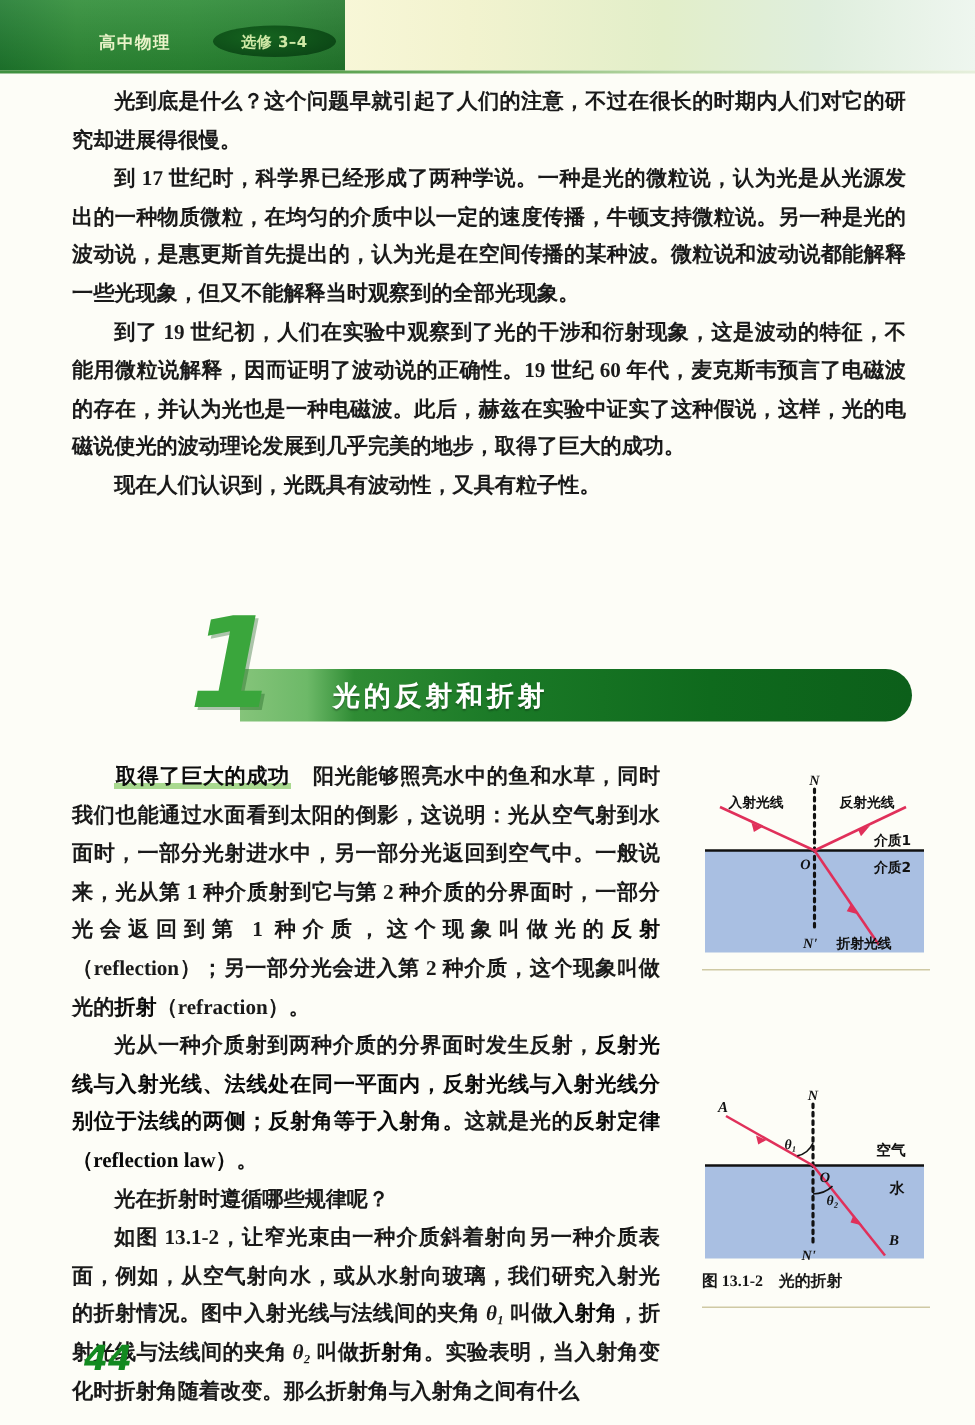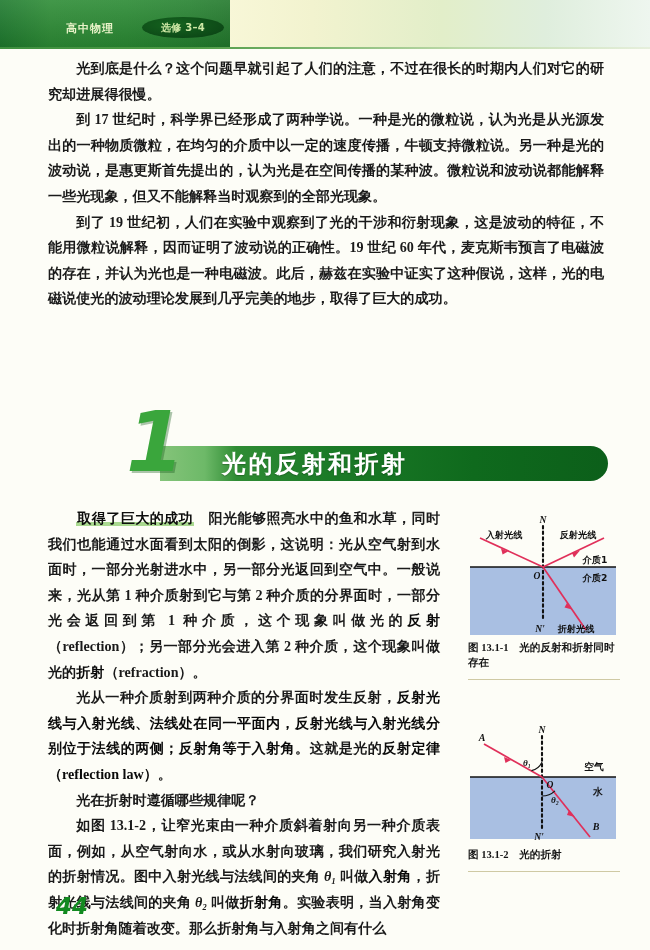--- a/index.html
+++ b/index.html
@@ -135,21 +135,21 @@
        #0c5f1a 100%);
   }
   .section-bar-text {
     position: absolute;
     left: 62px;
     top: 0;
     height: 35px;
     display: flex;
     align-items: center;
     font-family: "DejaVu Sans", sans-serif;
-    font-size: 24px;
+    font-size: 18px;
     font-weight: bold;
     color: #ffffff;
     letter-spacing: 2.5px;
     text-shadow: 0 1px 1px rgba(0,0,0,.25);
   }
   .section-number {
     position: absolute;
     left: 126px;
     top: -8px;
     font-family: "DejaVu Sans", sans-serif;
@@ -227,20 +227,21 @@
   <div class="header-badge">
     <div class="header-badge-text">选修 3–4</div>
   </div>
 </div>
 <div class="header-rule"></div>
 
 <div class="col-full" style="top:56px;">
   <p class="body">光到底是什么？这个问题早就引起了人们的注意，不过在很长的时期内人们对它的研究却进展得很慢。</p>
   <p class="body">到 17 世纪时，科学界已经形成了两种学说。一种是光的微粒说，认为光是从光源发出的一种物质微粒，在均匀的介质中以一定的速度传播，牛顿支持微粒说。另一种是光的波动说，是惠更斯首先提出的，认为光是在空间传播的某种波。微粒说和波动说都能解释一些光现象，但又不能解释当时观察到的全部光现象。</p>
   <p class="body">到了 19 世纪初，人们在实验中观察到了光的干涉和衍射现象，这是波动的特征，不能用微粒说解释，因而证明了波动说的正确性。19 世纪 60 年代，麦克斯韦预言了电磁波的存在，并认为光也是一种电磁波。此后，赫兹在实验中证实了这种假说，这样，光的电磁说使光的波动理论发展到几乎完美的地步，取得了巨大的成功。</p>
+  <p class="body">现在人们认识到，光既具有波动性，又具有粒子性。</p>
 </div>
 
 <div class="section-head">
   <div class="section-bar">
     <div class="section-bar-text">光的反射和折射</div>
   </div>
   <div class="section-number">1</div>
 </div>
 
 <div class="col-left" style="top:506px;">
@@ -274,21 +275,20 @@
 
       <text x="75" y="11" font-family="Liberation Serif, serif" font-size="9.5" font-style="italic" font-weight="bold" text-anchor="middle" fill="#111">N</text>
       <text x="72" y="120" font-family="Liberation Serif, serif" font-size="9.5" font-style="italic" font-weight="bold" text-anchor="middle" fill="#111">N'</text>
       <text x="69" y="67" font-family="Liberation Serif, serif" font-size="9.5" font-style="italic" font-weight="bold" text-anchor="middle" fill="#111">O</text>
       <text x="36" y="26" font-family="DejaVu Sans, sans-serif" font-size="9.2" font-weight="bold" text-anchor="middle" fill="#111">入射光线</text>
       <text x="110" y="26" font-family="DejaVu Sans, sans-serif" font-size="9.2" font-weight="bold" text-anchor="middle" fill="#111">反射光线</text>
       <text x="108" y="120" font-family="DejaVu Sans, sans-serif" font-size="9.2" font-weight="bold" text-anchor="middle" fill="#111">折射光线</text>
       <text x="127" y="51" font-family="DejaVu Sans, sans-serif" font-size="9.2" font-weight="bold" text-anchor="middle" fill="#111">介质1</text>
       <text x="127" y="69" font-family="DejaVu Sans, sans-serif" font-size="9.2" font-weight="bold" text-anchor="middle" fill="#111">介质2</text>
     </svg>
-    <div class="figcaption">图 13.1-1　光的反射和折射同时存在</div>
     <div class="fig-sep"></div>
   </div>
 </div>
 
 <div class="figure-col" style="top:722px;">
   <div class="figure">
     <svg width="150" height="122" viewBox="0 0 150 122">
 
       <rect x="2" y="55" width="146" height="62" fill="#a9bfe2"></rect>
 

